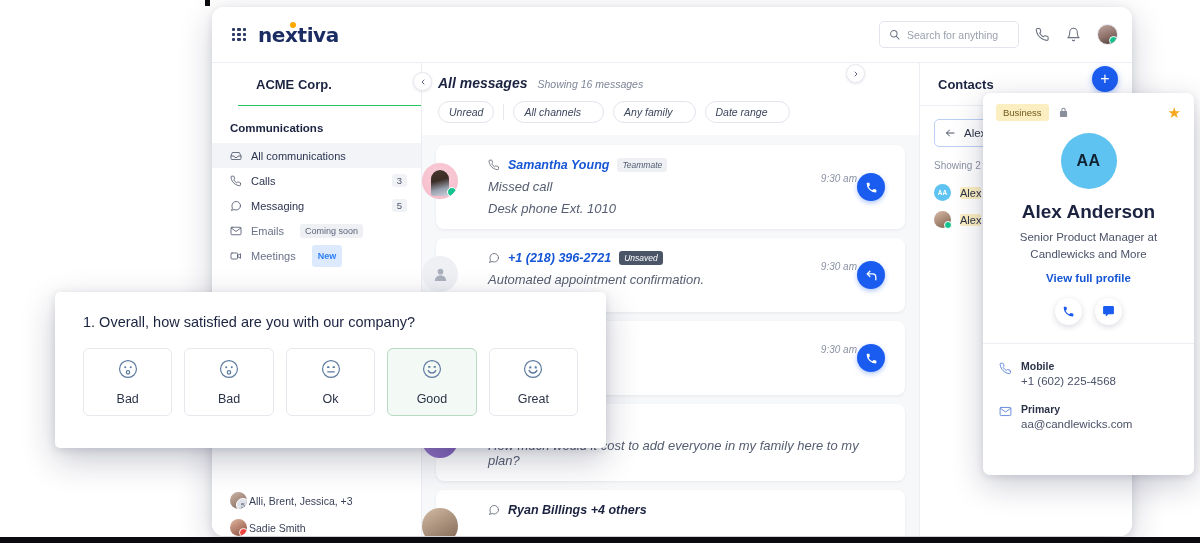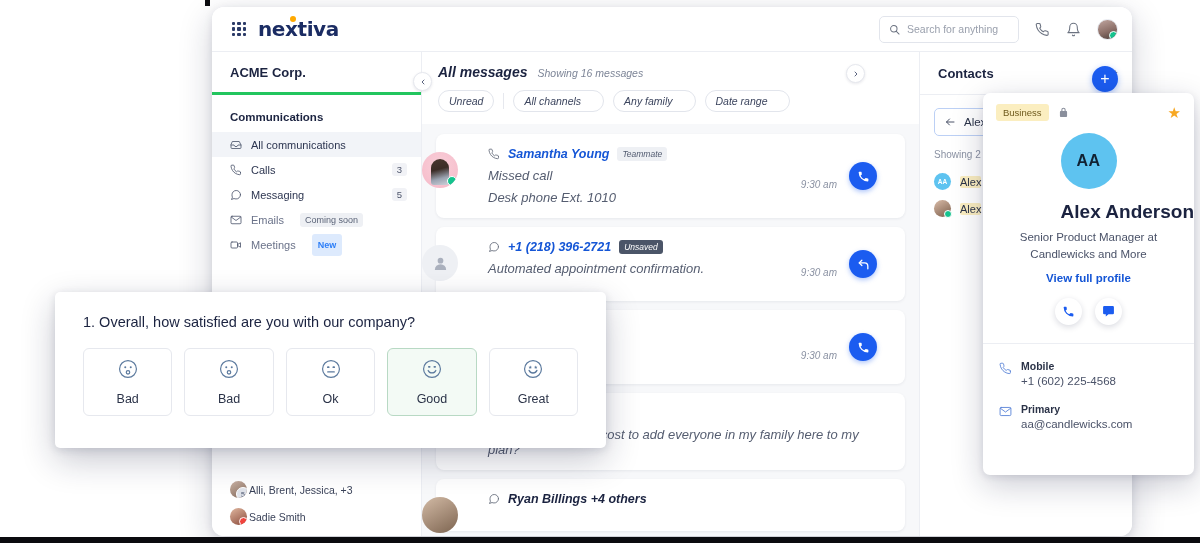--- a/index.html
+++ b/index.html
@@ -16,21 +16,21 @@
     position: absolute; left: 212px; top: 7px;
     width: 920px; height: 529px;
     background: #ffffff;
     border-radius: 12px;
     box-shadow: 0 10px 34px rgba(20,24,60,.20), 0 2px 8px rgba(20,24,60,.10);
     overflow: hidden;
   }
 
   
   .topbar {
-    position: relative; height: 45px; background: #fff;
+    position: relative; height: 56px; background: #fff;
     border-bottom: 1px solid #eceef3;
     display: flex; align-items: center; padding: 0 14px 0 20px;
   }
   .grid-icon { width: 14px; height: 14px; display: grid;
     grid-template-columns: repeat(3,1fr); grid-template-rows: repeat(3,1fr); gap: 2px; }
   .grid-icon i { background: #2b3a67; border-radius: 1px; display: block; }
   .brand {
     margin-left: 12px; font-size: 20px; font-weight: 700; color: #1b2c63;
     letter-spacing: -.4px; position: relative; font-family: "DejaVu Sans", sans-serif;
   }
@@ -57,21 +57,21 @@
     border: 1.5px solid #fff;
   }
 
   
   .app-body { display: flex; height: 484px; }
 
   
   .sidebar { width: 210px; background: #fff; border-right: 1px solid #eceef3;
     position: relative; flex: none; }
   .org-row { height: 43px; display: flex; align-items: center; padding: 0 18px;
-    border-bottom: 3px solid #22c55e; }
+    border-bottom: 1px solid #22c55e; margin-left: 26px; }
   .org-name { font-size: 13px; font-weight: 700; color: #1b2340; }
   .section-title { font-size: 11.5px; font-weight: 700; color: #1b2340;
     padding: 16px 18px 9px; }
   .nav-item {
     display: flex; align-items: center; gap: 9px;
     padding: 0 14px 0 18px; height: 25px; font-size: 11px; color: #2c3550;
   }
   .nav-item.active { background: #f2f4f8; }
   .nav-item .label { white-space: nowrap; }
   .badge-count {
@@ -152,22 +152,22 @@
   .msg-av.anon { background: #eef0f4; display: flex; align-items: center; justify-content: center; color: #aab0bd; }
   .msg-av.purple { background: linear-gradient(150deg,#b99ae0,#7d5cb8); }
   .msg-av.ryan { background: linear-gradient(150deg,#d3bba6,#7d6450); }
   .msg-row1 { display: flex; align-items: center; gap: 8px; }
   .msg-name { font-size: 12.5px; font-weight: 700; color: #1556d6; white-space: nowrap; }
   .tag { font-size: 8.5px; border-radius: 3px; padding: 2px 5px; white-space: nowrap; }
   .tag.teammate { background: #eef0f4; color: #525b70; }
   .tag.unsaved { background: #4b5568; color: #fff; }
   .tag.business { background: #fbeec0; color: #7a6420; }
   .msg-line { font-size: 13px; color: #555d70; margin-top: 7px; }
-  .msg-right { position: absolute; right: 28px; top: 50%; transform: translateY(-50%);
-    display: flex; align-items: flex-end; gap: 12px; }
+  .msg-right { position: absolute; right: 20px; top: 50%; transform: translateY(-50%);
+    display: flex; align-items: flex-start; }
   .msg-time { font-size: 10px; color: #8b92a3; white-space: nowrap; }
   .action-btn {
     width: 28px; height: 28px; border-radius: 50%; background: #1b5cf0;
     display: flex; align-items: center; justify-content: center; color: #fff;
     box-shadow: 0 2px 5px rgba(27,92,240,.35);
   }
 
   
   .contacts { width: 212px; flex: none; background: #fff; position: relative; }
   .ct-head { height: 43px; display: flex; align-items: center; padding: 0 14px 0 18px;
@@ -205,21 +205,21 @@
   }
   .dc-top { display: flex; align-items: center; padding: 11px 13px 0; }
   .dc-biz { background: #fbeec0; color: #6e5a1c; font-size: 9.5px; border-radius: 3px; padding: 3px 7px; }
   .dc-lock { margin-left: 8px; color: #8a8f9c; display: inline-flex; }
   .dc-star { margin-left: auto; color: #f7a823; font-size: 15px; line-height: 1; }
   .dc-avatar {
     width: 56px; height: 56px; border-radius: 50%; background: #5ec3f0;
     margin: 12px auto 0; display: flex; align-items: center; justify-content: center;
     color: #123; font-size: 16px; font-weight: 600; letter-spacing: .5px;
   }
-  .dc-name { text-align: right; font-size: 19px; font-weight: 700; color: #1b2340; margin-top: 12px; }
+  .dc-name { text-align: center; font-size: 19px; font-weight: 700; color: #1b2340; margin-top: 12px; }
   .dc-role { text-align: center; font-size: 11.5px; color: #4a5268; line-height: 1.5; margin-top: 6px; padding: 0 14px; }
   .dc-link { text-align: center; font-size: 11.5px; color: #1556d6; font-weight: 600; margin-top: 8px; }
   .dc-actions { display: flex; justify-content: center; gap: 13px; margin-top: 14px; }
   .dc-circle {
     width: 27px; height: 27px; border-radius: 50%; background: #fff;
     box-shadow: 0 2px 6px rgba(20,24,60,.16);
     display: flex; align-items: center; justify-content: center; color: #1b5cf0;
   }
   .dc-sep { height: 1px; background: #eceef3; margin: 18px 0 0; }
   .dc-field { display: flex; gap: 9px; padding: 16px 16px 0; }

